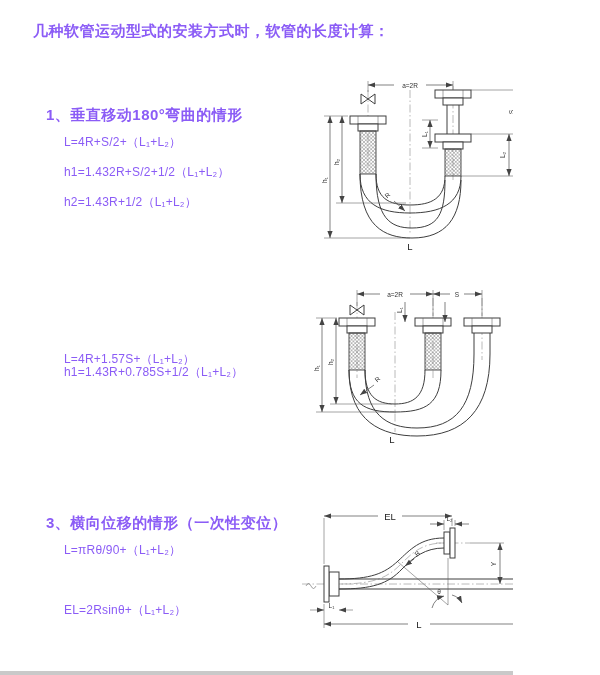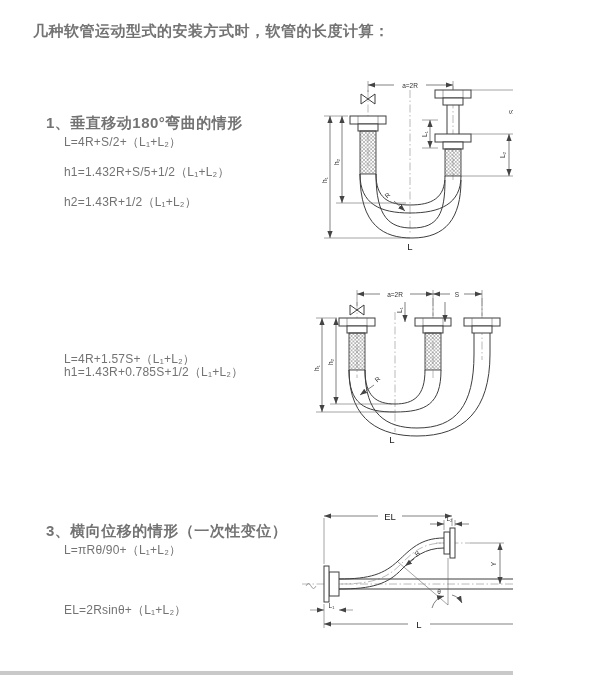--- a/index.html
+++ b/index.html
@@ -1,21 +1,21 @@
 <!DOCTYPE html>
 <html><head>
 <meta charset="utf-8">
 <style>
   html,body{margin:0;padding:0;}
   .page{
     position:relative;width:513px;height:675px;background:#ffffff;
-    font-family:"Liberation Sans","DejaVu Sans",sans-serif;color:#737373;overflow:hidden;
+    font-family:"Liberation Sans","DejaVu Sans",sans-serif;color:#8b5cf6;overflow:hidden;
   }
   .title{position:absolute;left:33px;top:22px;font-size:15px;font-weight:bold;letter-spacing:.5px;}
-  .sec-heading{position:absolute;left:46px;font-size:15px;font-weight:bold;letter-spacing:.5px;margin-top:8px;}
+  .sec-heading{position:absolute;left:46px;font-size:15px;font-weight:bold;letter-spacing:.5px;}
   .formula{position:absolute;left:64px;font-size:12px;letter-spacing:.2px;}
   .h1-s1{top:106px}.f-s1-0{top:134px}.f-s1-1{top:164px}.f-s1-2{top:194px}
   .h1-s2{top:306px}.f-s2-0{top:351px}.f-s2-1{top:364px}.f-s2-2{top:394px}
   .h1-s3{top:514px}.f-s3-0{top:542px}.f-s3-1{top:572px}.f-s3-2{top:602px}
   .diag{position:absolute;}
   .d1{left:310px;top:70px}
   .d2{left:312px;top:282px}
   .d3{left:298px;top:502px}
   .scan-edge{position:absolute;left:0;bottom:0;width:600px;height:4px;background:#c9c9c9;}
   
@@ -41,21 +41,21 @@
       <pattern id="hatch" patternUnits="userSpaceOnUse" width="3.6" height="3.6">
         <path d="M0,0 L3.6,3.6 M3.6,0 L0,3.6" stroke="#777" stroke-width=".5"></path>
       </pattern>
     </defs>
   </svg>
 
   <div class="title">几种软管运动型式的安装方式时，软管的长度计算：</div>
 
   <div class="sec-heading h1-s1">1、垂直移动180°弯曲的情形</div>
   <div class="formula f-s1-0">L=4R+S/2+（L₁+L₂）</div>
-  <div class="formula f-s1-1">h1=1.432R+S/5+1/2（L₁+L₂）</div>
+  <div class="formula f-s1-1">h1=1.432R+S/2+1/2（L₁+L₂）</div>
   <div class="formula f-s1-2">h2=1.43R+1/2（L₁+L₂）</div>
 
   <svg class="diag d1" width="250" height="185" viewBox="0 0 250 185">
     <g>
       <path class="cl" d="M58,20 V96 M143,16 V110 M100,20 V164"></path>
     </g>
     <g>
       <path class="ol" d="M51,24 L58,29 L51,34 Z M65,24 L58,29 L65,34 Z"></path>
       <rect class="wf" x="40" y="46" width="36" height="8"></rect>
         <path class="tn" d="M48,46 V54 M68,46 V54"></path>

